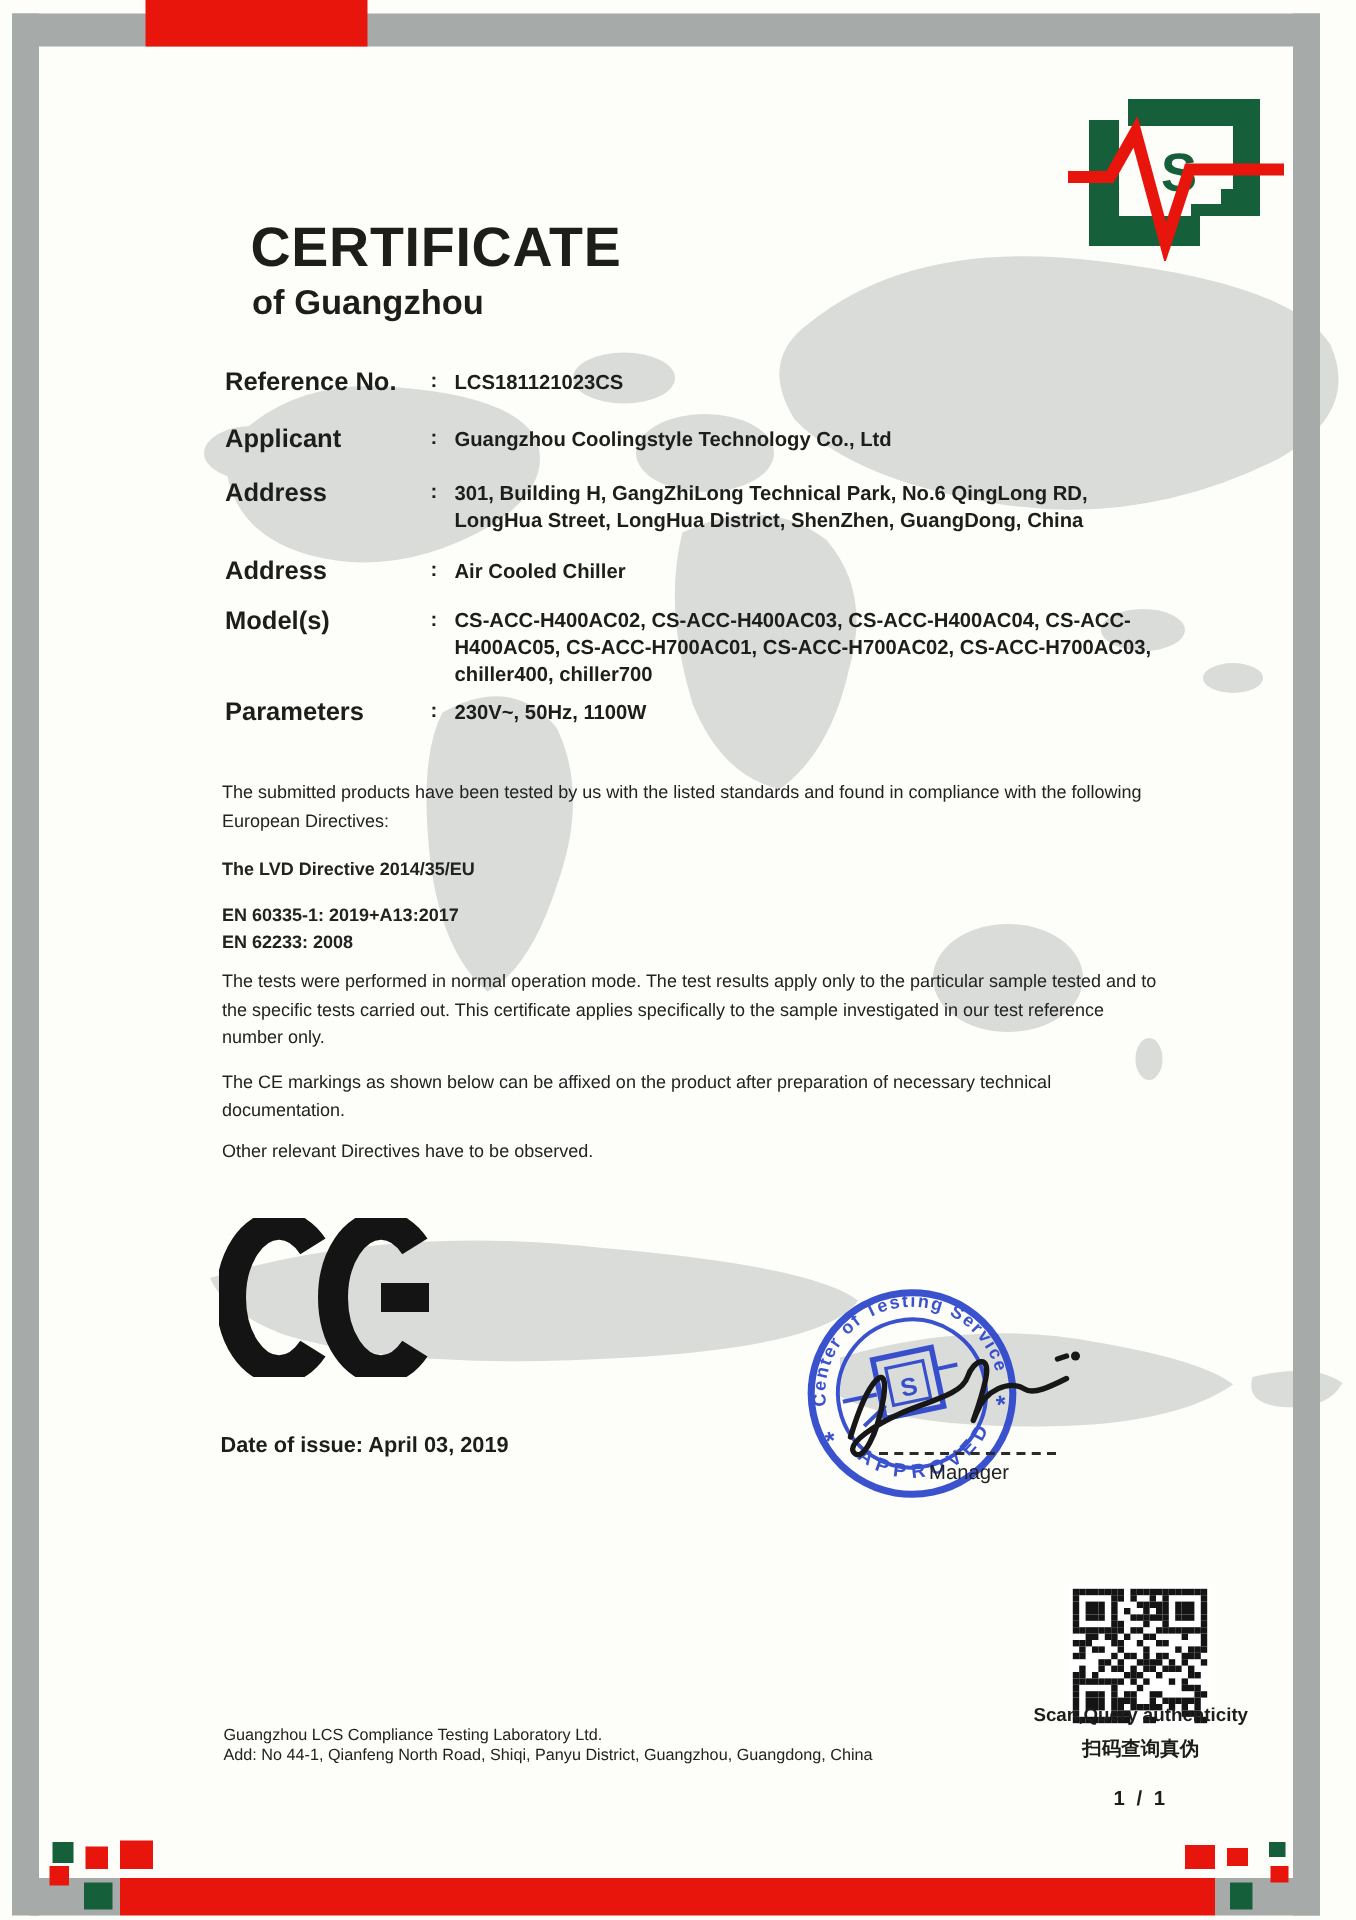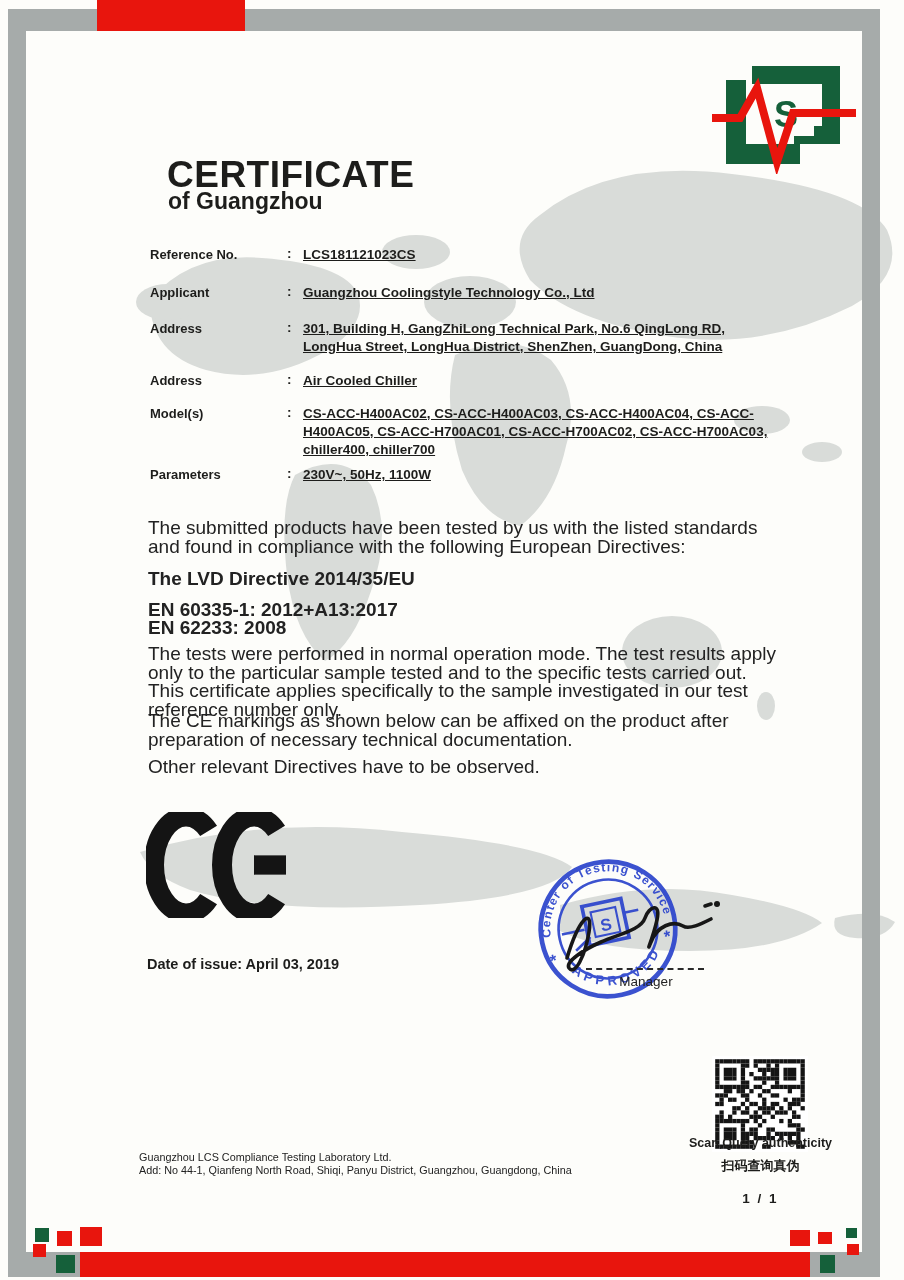--- a/index.html
+++ b/index.html
@@ -9,38 +9,38 @@
     font-family:"Liberation Sans","DejaVu Sans",sans-serif;color:#1d1d1b;
   }
   .layer{position:absolute;z-index:1;}
   
   .frame{position:absolute;z-index:2;background:#a6abaa;}
   .deco{position:absolute;z-index:3;}
   .red{background:#e8150d;}
   .green{background:#15603a;}
   .gray{background:#a6abaa;}
   
-  .title{position:absolute;left:167px;top:144px;font-size:37px;font-weight:bold;letter-spacing:.5px;margin-top:10px;}
+  .title{position:absolute;left:167px;top:144px;font-size:37px;font-weight:bold;letter-spacing:.5px;}
   .subtitle{position:absolute;left:168px;top:188px;font-size:23px;font-weight:bold;}
   
   .row{position:absolute;left:150px;width:628px;display:flex;align-items:flex-start;}
-  .row .lbl{width:137px;font-weight:bold;font-size:13px;line-height:17.5px;}
+  .row .lbl{width:137px;font-weight:bold;font-size:17px;line-height:17.5px;}
   .row .col{width:16px;font-weight:bold;font-size:13.5px;}
-  .row .val{flex:1;font-weight:bold;font-size:13.5px;line-height:18px;text-decoration:underline;}
-  
-  .para{position:absolute;left:148px;width:632px;font-size:19px;line-height:18.5px;color:#222;}
+  .row .val{flex:1;font-weight:bold;font-size:13.5px;line-height:18px;}
+  
+  .para{position:absolute;left:148px;width:632px;font-size:12px;line-height:18.5px;color:#222;}
   .para.b{font-weight:bold;}
   .date{position:absolute;left:147px;top:956px;font-size:14.5px;font-weight:bold;}
   
   .stamp{position:absolute;left:524px;top:845px;transform:rotate(-12deg);opacity:.92;}
   .sig{position:absolute;left:545px;top:878px;}
   .dashline{position:absolute;left:586px;top:968px;width:118px;border-bottom:2px dashed #2a2a2a;}
   .manager{position:absolute;left:598px;top:974px;width:96px;text-align:center;font-size:13.5px;color:#222;}
   
-  .footer{position:absolute;left:139px;top:1151px;width:560px;font-size:10.8px;line-height:13.2px;color:#222;}
+  .footer{position:absolute;left:149px;top:1151px;width:560px;font-size:10.8px;line-height:13.2px;color:#222;}
   .qrbox{position:absolute;left:712px;top:1056px;width:96px;height:96px;background:#fff;}
   .qrzh{position:absolute;left:688px;top:1157px;width:145px;text-align:center;font-size:13px;font-weight:bold;}
   .qren{position:absolute;left:672px;top:1136px;width:177px;text-align:center;font-size:12.5px;font-weight:bold;}
   .pgnum{position:absolute;left:688px;top:1191px;width:145px;text-align:center;font-size:13.5px;font-weight:bold;letter-spacing:2px;}
   svg{display:block;}
 </style>
 </head>
 <body>
 
 <div class="page">
@@ -122,21 +122,21 @@
     <div class="val">CS-ACC-H400AC02, CS-ACC-H400AC03, CS-ACC-H400AC04, CS-ACC-H400AC05, CS-ACC-H700AC01, CS-ACC-H700AC02, CS-ACC-H700AC03, chiller400, chiller700</div>
   </div>
   <div class="row layer" style="top:466px;">
     <div class="lbl">Parameters</div>
     <div class="col">:</div>
     <div class="val">230V~, 50Hz, 1100W</div>
   </div>
 
   <div class="para layer" style="top:519px;">The submitted products have been tested by us with the listed standards and found in compliance with the following European Directives:</div>
   <div class="para b layer" style="top:570px;">The LVD Directive 2014/35/EU</div>
-  <div class="para b layer" style="top:601px;">EN 60335-1: 2012+A13:2017</div>
+  <div class="para b layer" style="top:601px;">EN 60335-1: 2019+A13:2017</div>
   <div class="para b layer" style="top:619px;">EN 62233: 2008</div>
   <div class="para layer" style="top:712px;">The CE markings as shown below can be affixed on the product after preparation of necessary technical documentation.</div>
   <div class="para layer" style="top:645px;">The tests were performed in normal operation mode. The test results apply only to the particular sample tested and to the specific tests carried out. This certificate applies specifically to the sample investigated in our test reference number only.</div>
   <div class="para layer" style="top:758px;">Other relevant Directives have to be observed.</div>
 
   <svg class="layer" style="left:146px;top:812px;" width="150" height="106" viewBox="0 0 150 110" preserveAspectRatio="none">
     <g stroke="#141414" stroke-width="20" fill="none">
       <path d="M62.6,19.6 A32,50 0 1 0 62.6,90.4"></path>
       <path d="M130.6,19.6 A32,50 0 1 0 130.6,90.4"></path>
       <path d="M108,55 H140"></path>

